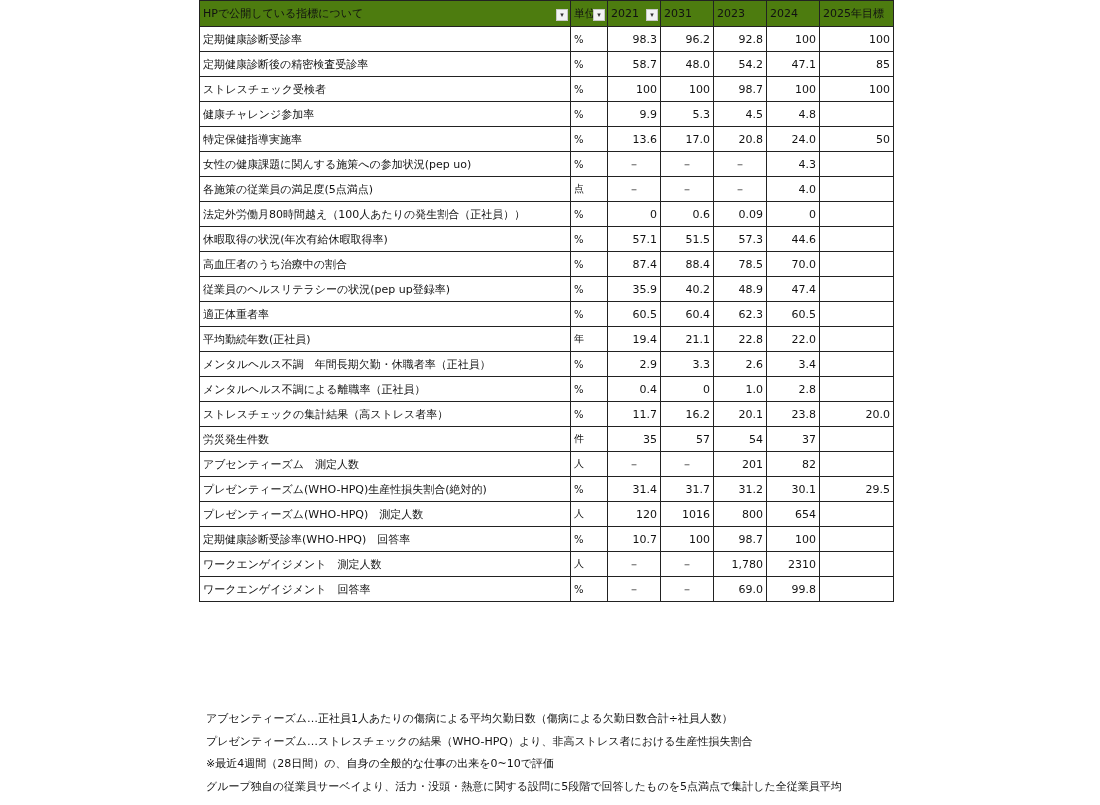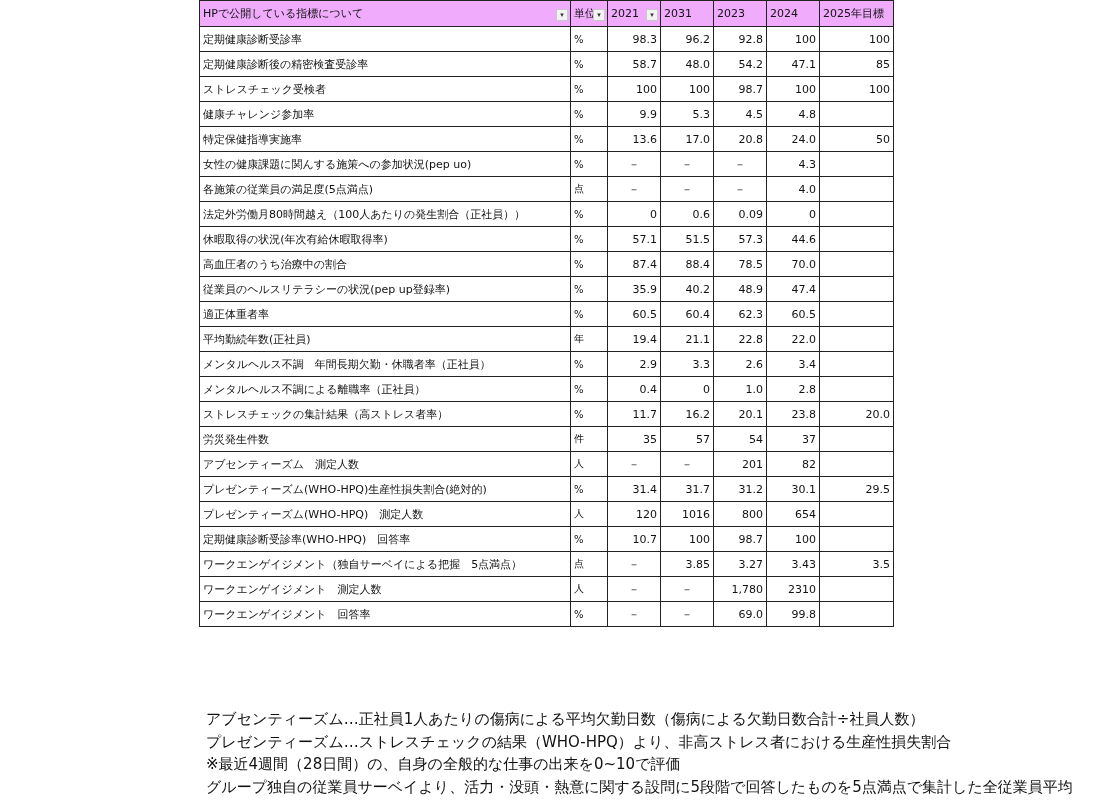--- a/index.html
+++ b/index.html
@@ -2,33 +2,33 @@
 <html><head>
   <meta charset="utf-8">
   <style>
     html, body { margin: 0; padding: 0; background: #ffffff; }
     body { width: 1100px; height: 805px; position: relative; overflow: hidden;
            font-family: "DejaVu Sans", sans-serif; color: #111; }
     table.sheet { position: absolute; left: 199px; top: 0px; border-collapse: collapse;
                   table-layout: fixed; font-size: 11px; }
     table.sheet td, table.sheet th { border: 1px solid #222; height: 24px; padding: 0 3px;
                   white-space: nowrap; overflow: hidden; font-weight: normal; }
-    table.sheet th { background: #f0abfc; text-align: left; height: 25px; position: relative; }
+    table.sheet th { background: #4d7c0f; text-align: left; height: 25px; position: relative; }
     td.num { text-align: right; }
     td.dash { text-align: center; }
     td.unit { text-align: left; font-weight: bold; font-size: 10px; }
     col.c-label { width: 371px; }
     col.c-unit { width: 37px; }
     col.c-year { width: 53px; }
     col.c-target { width: 74px; }
     .filter-btn { position: absolute; right: 2px; top: 8px; width: 10px; height: 10px;
                   background: #f3f3f3; border: 1px solid #c8c8c8; font-size: 7px; line-height: 10px;
                   text-align: center; color: #333; cursor: pointer; }
     .hdr-text { display: inline-block; }
-    .notes { position: absolute; left: 206px; top: 708px; font-size: 15px; }
+    .notes { position: absolute; left: 206px; top: 708px; font-size: 11px; }
     .notes div { height: 22.5px; line-height: 22.5px; white-space: nowrap; }
   </style>
 </head>
 <body>
 
 <table class="sheet">
   <colgroup>
     <col class="c-label">
       <col class="c-unit">
       <col class="c-year">
@@ -241,29 +241,20 @@
       <tr>
         <td>定期健康診断受診率(WHO-HPQ)　回答率</td>
         <td class="unit">%</td>
         <td class="num">10.7</td>
         <td class="num">100</td>
         <td class="num">98.7</td>
         <td class="num">100</td>
         <td class="num"></td>
       </tr>
       <tr>
-        <td>ワークエンゲイジメント（独自サーベイによる把握　5点満点）</td>
-        <td class="unit">点</td>
-        <td class="dash">－</td>
-        <td class="num">3.85</td>
-        <td class="num">3.27</td>
-        <td class="num">3.43</td>
-        <td class="num">3.5</td>
-      </tr>
-      <tr>
         <td>ワークエンゲイジメント　測定人数</td>
         <td class="unit">人</td>
         <td class="dash">－</td>
         <td class="dash">－</td>
         <td class="num">1,780</td>
         <td class="num">2310</td>
         <td class="num"></td>
       </tr>
       <tr>
         <td>ワークエンゲイジメント　回答率</td>

